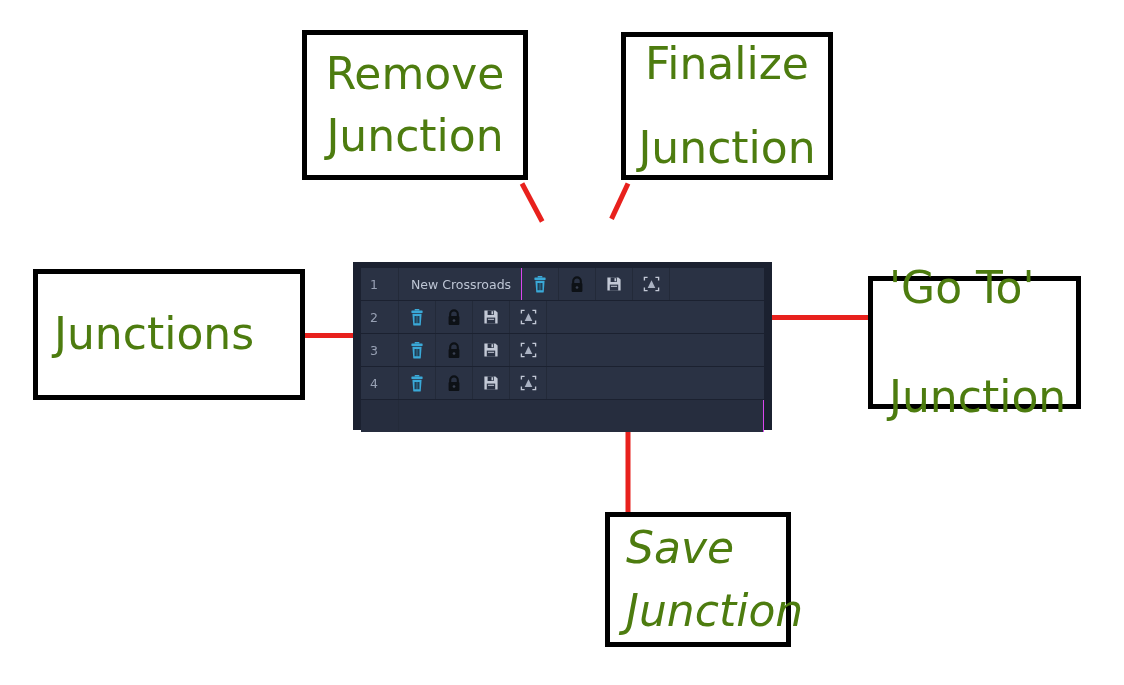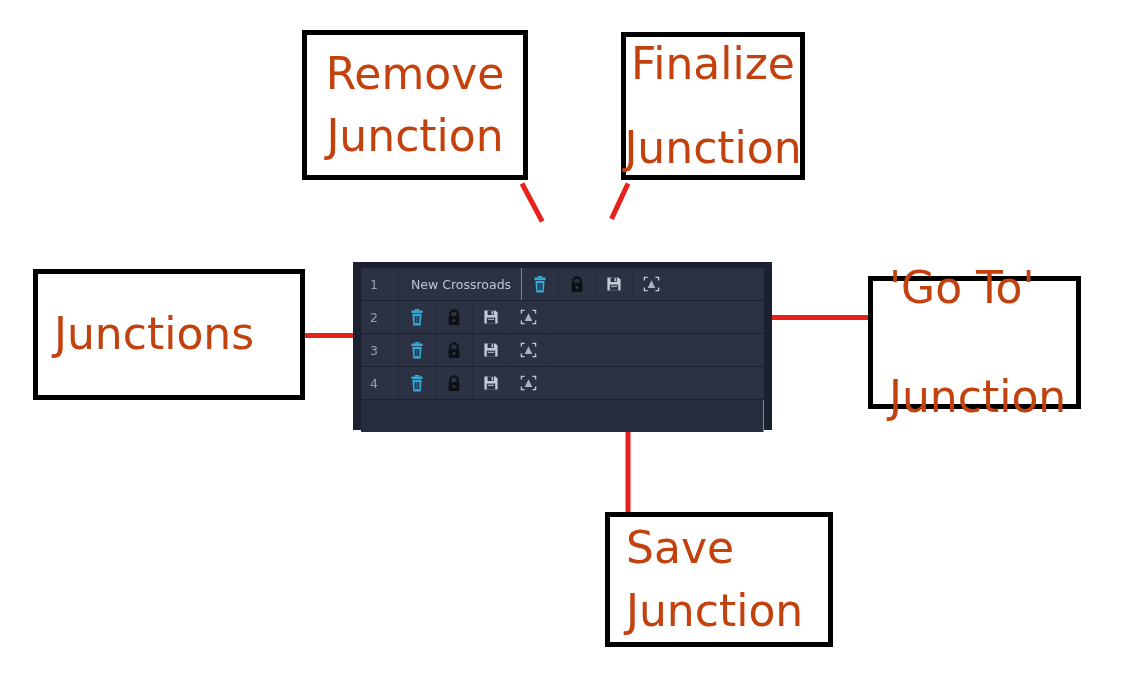--- a/index.html
+++ b/index.html
@@ -17,39 +17,39 @@
     background: #ffffff;
     overflow: hidden;
   }
 
   
   .callout {
     position: absolute;
     box-sizing: border-box;
     background: #ffffff;
     border: 5px solid #000000;
-    color: #c2410c;
+    color: #4d7c0f;
     font-family: "DejaVu Sans", sans-serif;
     font-size: 44px;
     line-height: 1.42;
     display: flex;
     flex-direction: column;
     justify-content: center;
     padding: 4px 16px;
     z-index: 40;
   }
   .callout .ln { white-space: nowrap; }
   .callout.center { align-items: center; text-align: center; }
   .callout.left   { align-items: flex-start; text-align: left; }
 
   #callout-remove   { left: 302px; top: 30px;  width: 226px; height: 150px; }
-  #callout-finalize { left: 621px; top: 32px;  width: 184px; height: 148px; gap: 21px; }
+  #callout-finalize { left: 621px; top: 32px;  width: 212px; height: 148px; gap: 21px; }
   #callout-list     { left: 33px;  top: 269px; width: 272px; height: 131px; }
   #callout-goto     { left: 868px; top: 276px; width: 213px; height: 133px; gap: 46px; }
-  #callout-save     { left: 605px; top: 512px; width: 228px; height: 135px; }
+  #callout-save     { left: 605px; top: 512px; width: 186px; height: 135px; font-style: italic; }
 
   
   .leader {
     position: absolute;
     background: #e8211d;
     z-index: 30;
     transform-origin: 0 50%;
   }
 
   

